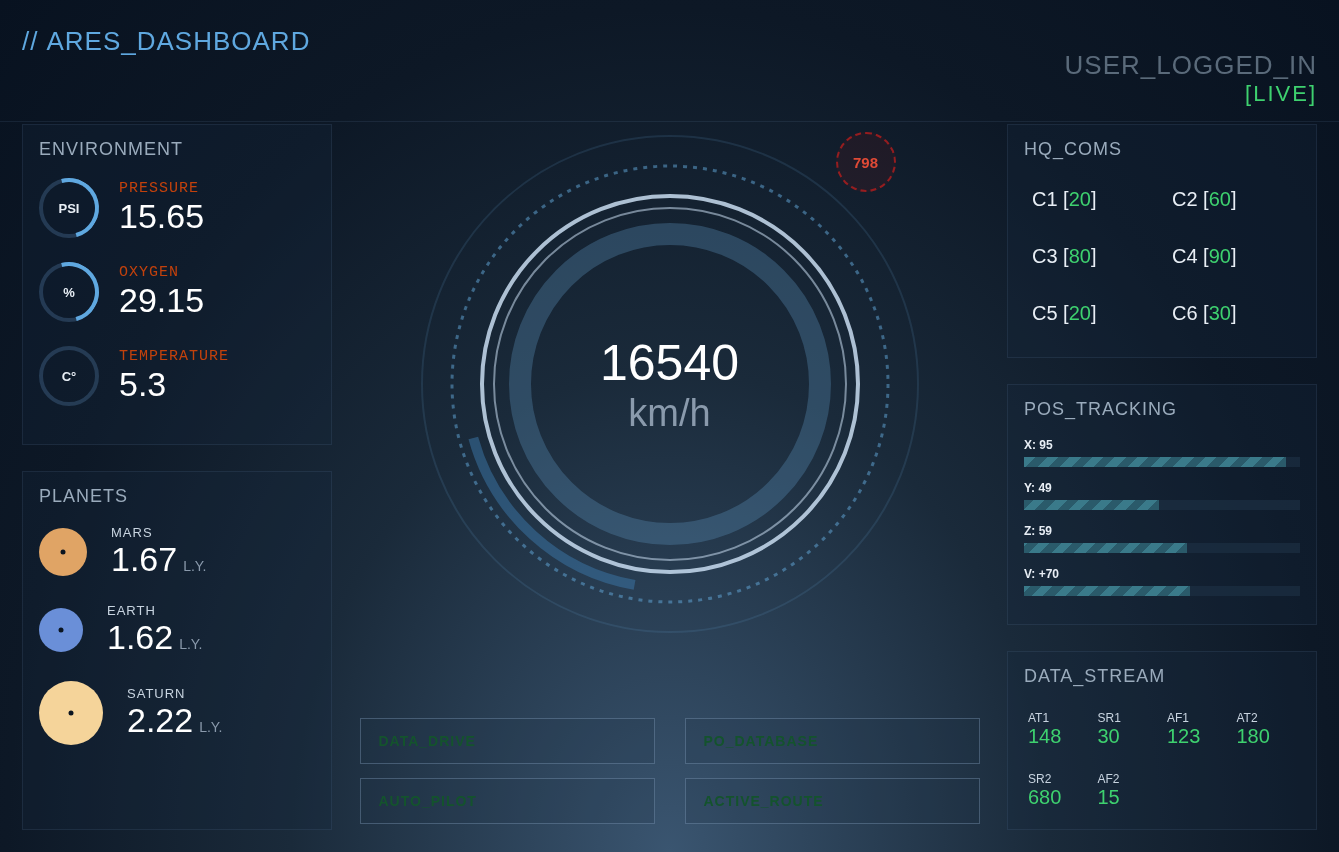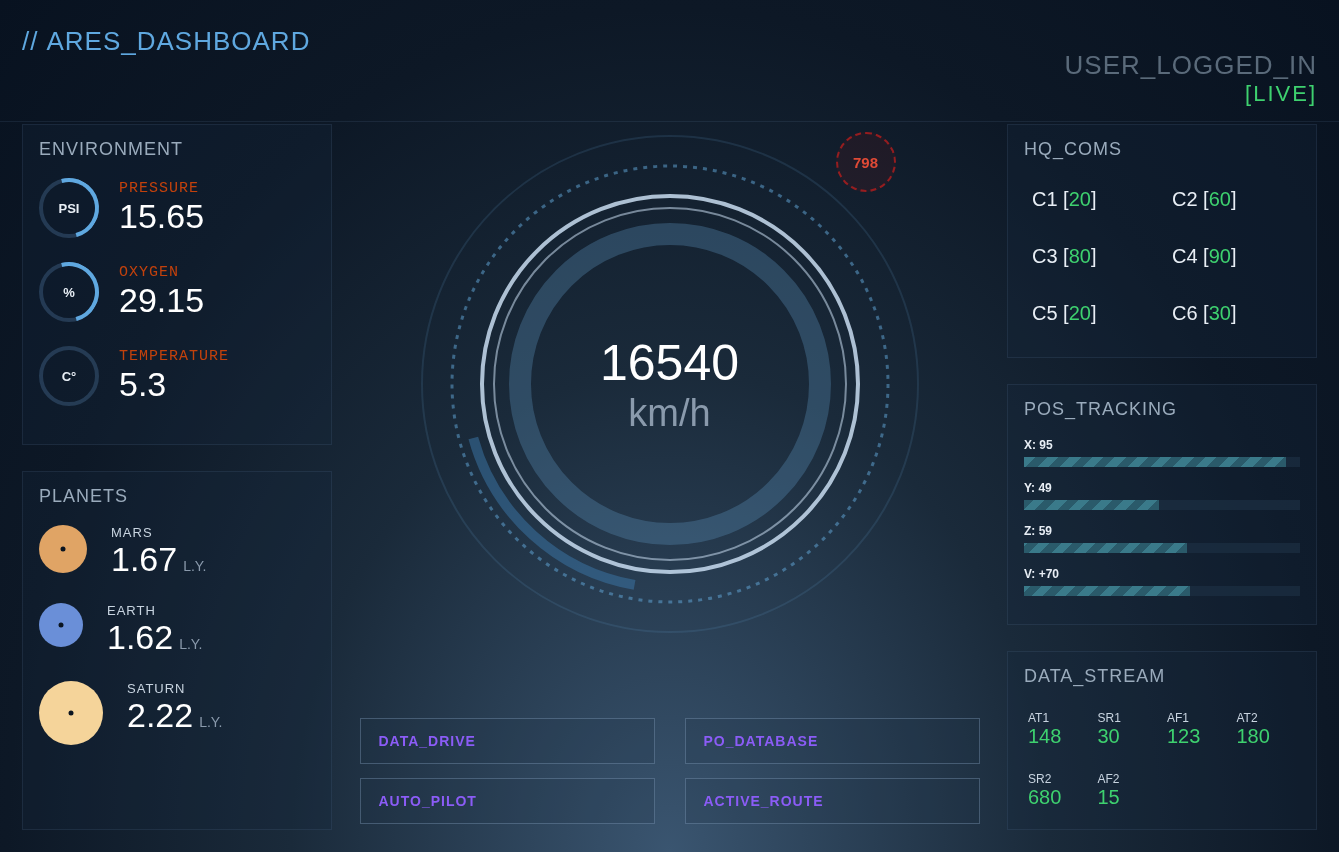--- a/index.html
+++ b/index.html
@@ -56,21 +56,21 @@
   position:relative; flex-shrink:0;
 }
 .ring.partial::before {
   content:""; position:absolute; inset:-4px; border-radius:50%;
   border:4px solid transparent;
   border-top-color:#5fa8e0; border-right-color:#5fa8e0;
   transform:rotate(30deg);
 }
 .env-txt .lbl { font-size:15px; color:#c2410c; letter-spacing:1px; font-weight:500;font-family:Liberation Mono, monospace; }
 .env-txt .val { font-size:34px; font-weight:300; color:#fff; }
-.planet-row { display:flex; align-items:flex-start; gap:24px; margin-bottom:24px; }
+.planet-row { display:flex; align-items:center; gap:24px; margin-bottom:24px; }
 .planet-dot { border-radius:50%; position:relative; flex-shrink:0; }
 .planet-dot::after { content:""; position:absolute; top:50%; left:50%; width:5px; height:5px; background:#0a1420; border-radius:50%; transform:translate(-50%,-50%); }
 .planet-txt .lbl { font-size:13px; color:#c8d4e0; letter-spacing:1px; font-weight:500; }
 .planet-txt .val { font-size:34px; font-weight:300; color:#fff; display:inline-block; }
 .planet-txt .unit { font-size:14px; color:#8a9aac; margin-left:6px; }
 .center { position:relative; display:flex; flex-direction:column; align-items:center; }
 .gauge-wrap { position:relative; width:520px; height:520px; margin-top:8px; }
 .gauge-wrap svg { width:100%; height:100%; }
 .gauge-center { position:absolute; top:50%; left:50%; transform:translate(-50%,-50%); text-align:center; }
 .speed-val { font-size:50px; font-weight:300; color:#fff; }
@@ -80,21 +80,21 @@
   width:60px; height:60px; border-radius:50%;
   border:2px dashed rgba(180,30,30,0.8);
   display:flex; align-items:center; justify-content:center;
   color:#e04a36; font-weight:700; font-size:15px;
   background: rgba(120,20,20,0.15);
 }
 .btn-grid { display:grid; grid-template-columns:1fr 1fr; gap:14px 30px; width:620px; margin-top:auto; margin-bottom:6px; }
 .btn {
   border:1px solid rgba(140,170,200,0.35);
   padding:14px 18px; font-size:14px; letter-spacing:1px; font-weight:600;
-  color:#8b5cf6; background:rgba(30,50,70,0.2); cursor:pointer; text-align:left;
+  color:#14532d; background:rgba(30,50,70,0.2); cursor:pointer; text-align:left;
 }
 .coms-grid { display:grid; grid-template-columns:1fr 1fr; gap:34px 20px; padding:10px 8px 18px 8px; }
 .com-item { font-size:20px; color:#e8eef5; white-space:nowrap; }
 .com-item .num { color:#3ed16f; }
 .track-row { margin-bottom:14px; }
 .track-lbl { font-size:12px; font-weight:600; color:#e8eef5; margin-bottom:5px; }
 .track-bar { height:10px; background:rgba(30,50,70,0.6); position:relative; overflow:hidden; }
 .track-fill { height:100%; background:repeating-linear-gradient(-45deg,#2a5a6a 0 8px,#3a7a8a 8px 16px); }
 .ds-grid { display:grid; grid-template-columns:1fr 1fr 1fr 1fr; gap:24px 10px; padding:6px 4px; }
 .ds-item .ds-lbl { font-size:12px; color:#c8d4e0; font-weight:500; }

